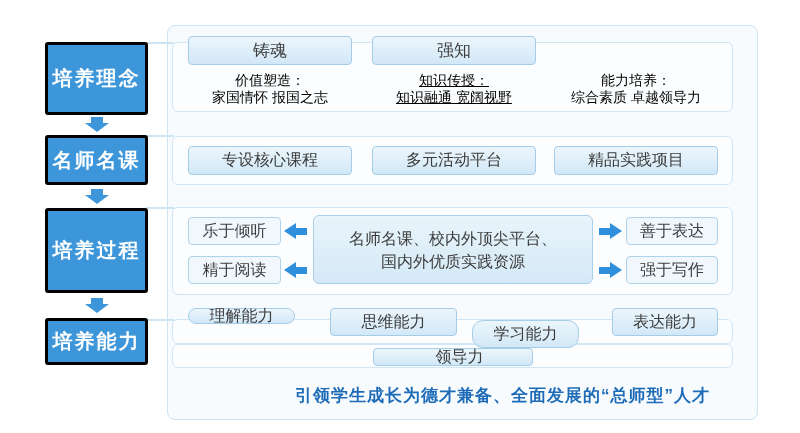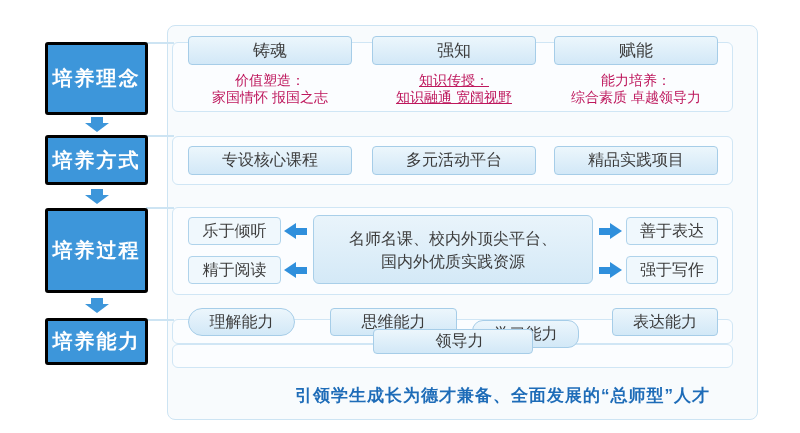--- a/index.html
+++ b/index.html
@@ -17,21 +17,21 @@
   
   .panel{border:1px solid #cde4f3;border-radius:8px;background:#f8fbfd;box-sizing:border-box;}
   .subpanel{border:1px solid #d0e6f5;border-radius:6px;background:#fbfdff;box-sizing:border-box;}
   .connector{height:2px;background:#cde4f3;}
   
   .lightbox{background:linear-gradient(#ecf6fc,#d2e8f7);border:1px solid #a6cde8;border-radius:4px;
     display:flex;align-items:center;justify-content:center;color:#3c3c3c;box-sizing:border-box;}
   .sidebox{background:#f0f8fd;border:1px solid #afd3eb;border-radius:4px;
     display:flex;align-items:center;justify-content:center;color:#3c3c3c;box-sizing:border-box;}
   .fs17{font-size:17px;} .fs16{font-size:16px;} .fs15{font-size:16px;}
-  .subtext{text-align:center;color:#be185d;font-size:14px;line-height:17px;}
+  .subtext{text-align:center;color:#000000;font-size:14px;line-height:17px;}
   .centerbox{background:linear-gradient(#e9f4fb,#d4e9f7);border:1px solid #a9cfe9;border-radius:6px;
     text-align:center;color:#3c3c3c;font-size:16px;line-height:23px;box-sizing:border-box;
     display:flex;flex-direction:column;align-items:center;justify-content:center;}
   
   .harrow{display:flex;align-items:center;}
   .hstem{width:11px;height:7px;background:#2f8fdc;}
   .hhead-r{width:0;height:0;border-top:8px solid transparent;border-bottom:8px solid transparent;
     border-left:12px solid #2f8fdc;}
   .hhead-l{width:0;height:0;border-top:8px solid transparent;border-bottom:8px solid transparent;
     border-right:12px solid #2f8fdc;}
@@ -56,40 +56,39 @@
   <div class="abs subpanel" style="left:172px;top:344px;width:561px;height:24px;"></div>
 
   <div class="abs stagebox" style="left:45px;top:42px;width:103px;height:73px;">
       <span>培养理念</span>
     </div>
   <div class="abs" style="left:84px;top:117px;width:26px;">
       <div class="dstem"></div>
       <div class="dhead"></div>
     </div>
   <div class="abs stagebox" style="left:45px;top:135px;width:103px;height:50px;">
-      <span>培养方式</span>
+      <span>名师名课</span>
     </div>
   <div class="abs" style="left:84px;top:189px;width:26px;">
       <div class="dstem"></div>
       <div class="dhead"></div>
     </div>
   <div class="abs stagebox" style="left:45px;top:208px;width:103px;height:85px;text-align:center;">
       <span>培养过程</span>
     </div>
   <div class="abs" style="left:84px;top:298px;width:26px;">
       <div class="dstem"></div>
       <div class="dhead"></div>
     </div>
   <div class="abs stagebox" style="left:45px;top:318px;width:103px;height:47px;">
       <span>培养能力</span>
     </div>
 
   <div class="abs lightbox fs17" style="left:188px;top:36px;width:164px;height:29px;">铸魂</div>
   <div class="abs lightbox fs17" style="left:372px;top:36px;width:164px;height:29px;">强知</div>
-  <div class="abs lightbox fs17" style="left:554px;top:36px;width:164px;height:29px;">赋能</div>
 
   <div class="abs subtext" style="left:178px;top:72px;width:184px;">
     <div>价值塑造：</div>
     <div>家国情怀 报国之志</div>
   </div>
   <div class="abs subtext" style="left:362px;top:72px;width:184px;text-decoration:underline;">
     <div>知识传授：</div>
     <div>知识融通 宽阔视野</div>
   </div>
   <div class="abs subtext" style="left:544px;top:72px;width:184px;">
@@ -123,22 +122,22 @@
       <div class="hhead-r"></div>
     </div>
   <div class="abs harrow" style="left:599px;top:262px;">
       <div class="hstem"></div>
       <div class="hhead-r"></div>
     </div>
 
   <div class="abs sidebox fs15" style="left:626px;top:217px;width:92px;height:28px;">善于表达</div>
   <div class="abs sidebox fs15" style="left:626px;top:256px;width:92px;height:28px;">强于写作</div>
 
-  <div class="abs lightbox fs15" style="left:188px;top:308px;width:107px;height:28px;border-radius:14px;">理解能力</div>
+  <div class="abs lightbox fs15" style="left:188px;top:308px;width:107px;height:16px;border-radius:14px;">理解能力</div>
   <div class="abs lightbox fs15" style="left:330px;top:308px;width:127px;height:28px;">思维能力</div>
   <div class="abs lightbox fs15" style="left:472px;top:320px;width:107px;height:28px;border-radius:11px;">学习能力</div>
   <div class="abs lightbox fs15" style="left:612px;top:308px;width:106px;height:28px;">表达能力</div>
 
-  <div class="abs lightbox fs16" style="left:373px;top:329px;width:160px;height:25px;padding-left:13px;">领导力</div>
+  <div class="abs lightbox fs16" style="left:373px;top:348px;width:160px;height:18px;padding-left:13px;">领导力</div>
 
   <div class="abs caption" style="left:167px;top:384px;width:591px;padding-left:40px;">引领学生成长为德才兼备、全面发展的“总师型”人才</div>
 
 </div>
 
 </body></html>

